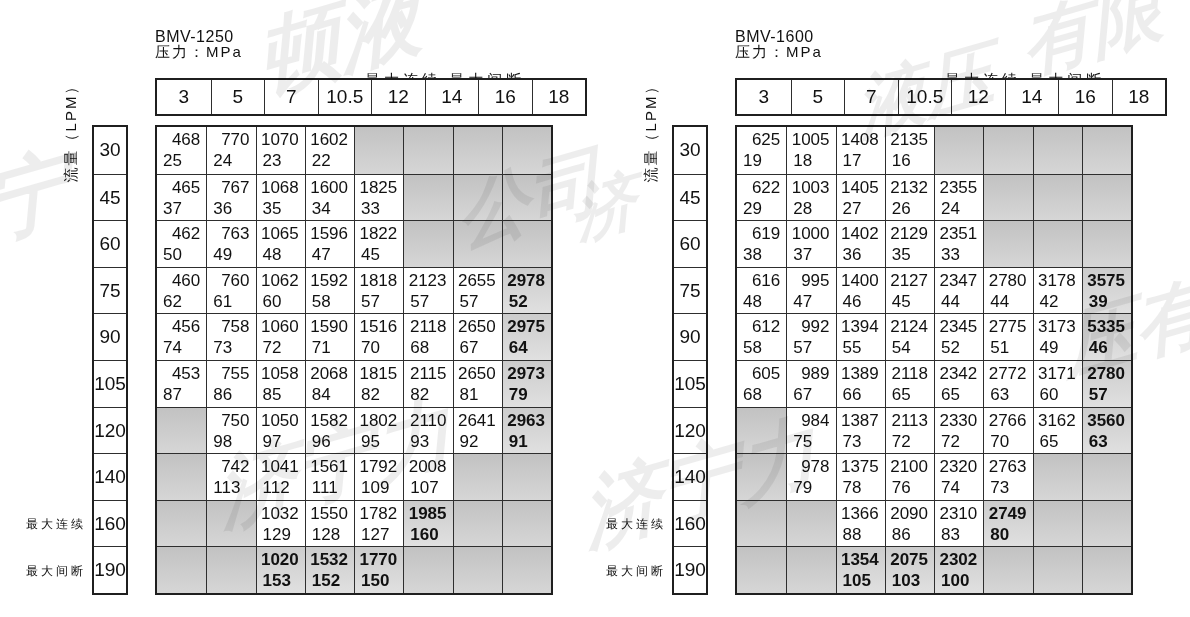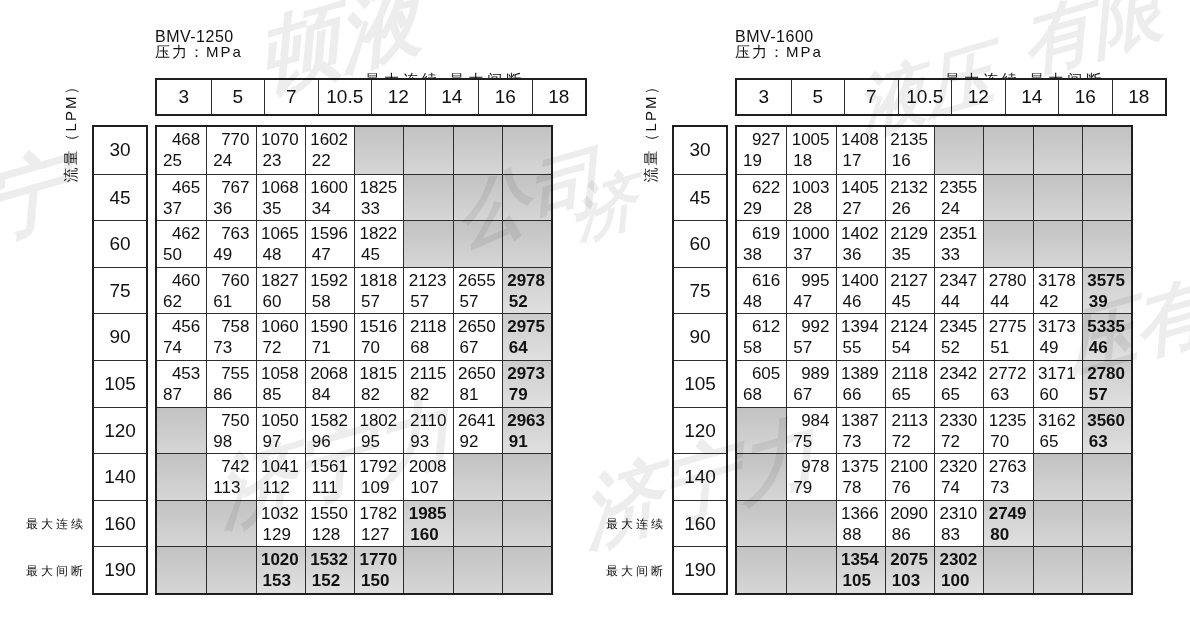--- a/index.html
+++ b/index.html
@@ -23,21 +23,21 @@
   .sub-pressure{left:63px;letter-spacing:2px;}
   .sub-max{left:273px;letter-spacing:4px;margin-top:28px;}
   .hdr{
     position:absolute;left:63px;top:50px;width:432px;height:38px;
     display:grid;grid-template-columns:repeat(8,1fr);
     border:2px solid var(--outer);background:#fff;
   }
   .hcell{border-left:1px solid var(--border);font-size:19px;text-align:center;line-height:34px;}
   .hcell:first-child{border-left:none;}
   .strip{
-    position:absolute;left:0;top:97px;width:56px;height:470px;
+    position:absolute;left:0;top:97px;width:36px;height:470px;
     display:grid;grid-template-rows:repeat(10,1fr);
     border:2px solid var(--outer);background:#fff;
   }
   .fcell{border-top:1px solid var(--border);font-size:19px;text-align:center;line-height:45px;}
   .fcell:first-child{border-top:none;}
   .grid{
     position:absolute;left:63px;top:97px;width:398px;height:470px;
     display:grid;grid-template-columns:repeat(8,1fr);grid-template-rows:repeat(10,1fr);
     border:2px solid var(--outer);background:#fff;
   }
@@ -166,21 +166,21 @@
         <div class="cell g"></div>
         <div class="cell">
           <span class="t">460</span>
           <span class="b">62</span>
         </div>
         <div class="cell">
           <span class="t">760</span>
           <span class="b">61</span>
         </div>
         <div class="cell">
-          <span class="t">1827</span>
+          <span class="t">1062</span>
           <span class="b">60</span>
         </div>
         <div class="cell">
           <span class="t">1592</span>
           <span class="b">58</span>
         </div>
         <div class="cell">
           <span class="t">1818</span>
           <span class="b">57</span>
         </div>
@@ -376,21 +376,21 @@
         <div class="fcell">75</div>
         <div class="fcell">90</div>
         <div class="fcell">105</div>
         <div class="fcell">120</div>
         <div class="fcell">140</div>
         <div class="fcell">160</div>
         <div class="fcell">190</div>
       </div>
     <div class="grid">
         <div class="cell">
-          <span class="t">927</span>
+          <span class="t">625</span>
           <span class="b">19</span>
         </div>
         <div class="cell">
           <span class="t">1005</span>
           <span class="b">18</span>
         </div>
         <div class="cell">
           <span class="t">1408</span>
           <span class="b">17</span>
         </div>
@@ -555,21 +555,21 @@
         </div>
         <div class="cell">
           <span class="t">2113</span>
           <span class="b">72</span>
         </div>
         <div class="cell">
           <span class="t">2330</span>
           <span class="b">72</span>
         </div>
         <div class="cell">
-          <span class="t">1235</span>
+          <span class="t">2766</span>
           <span class="b">70</span>
         </div>
         <div class="cell">
           <span class="t">3162</span>
           <span class="b">65</span>
         </div>
         <div class="cell gd">
           <span class="t">3560</span>
           <span class="b">63</span>
         </div>

